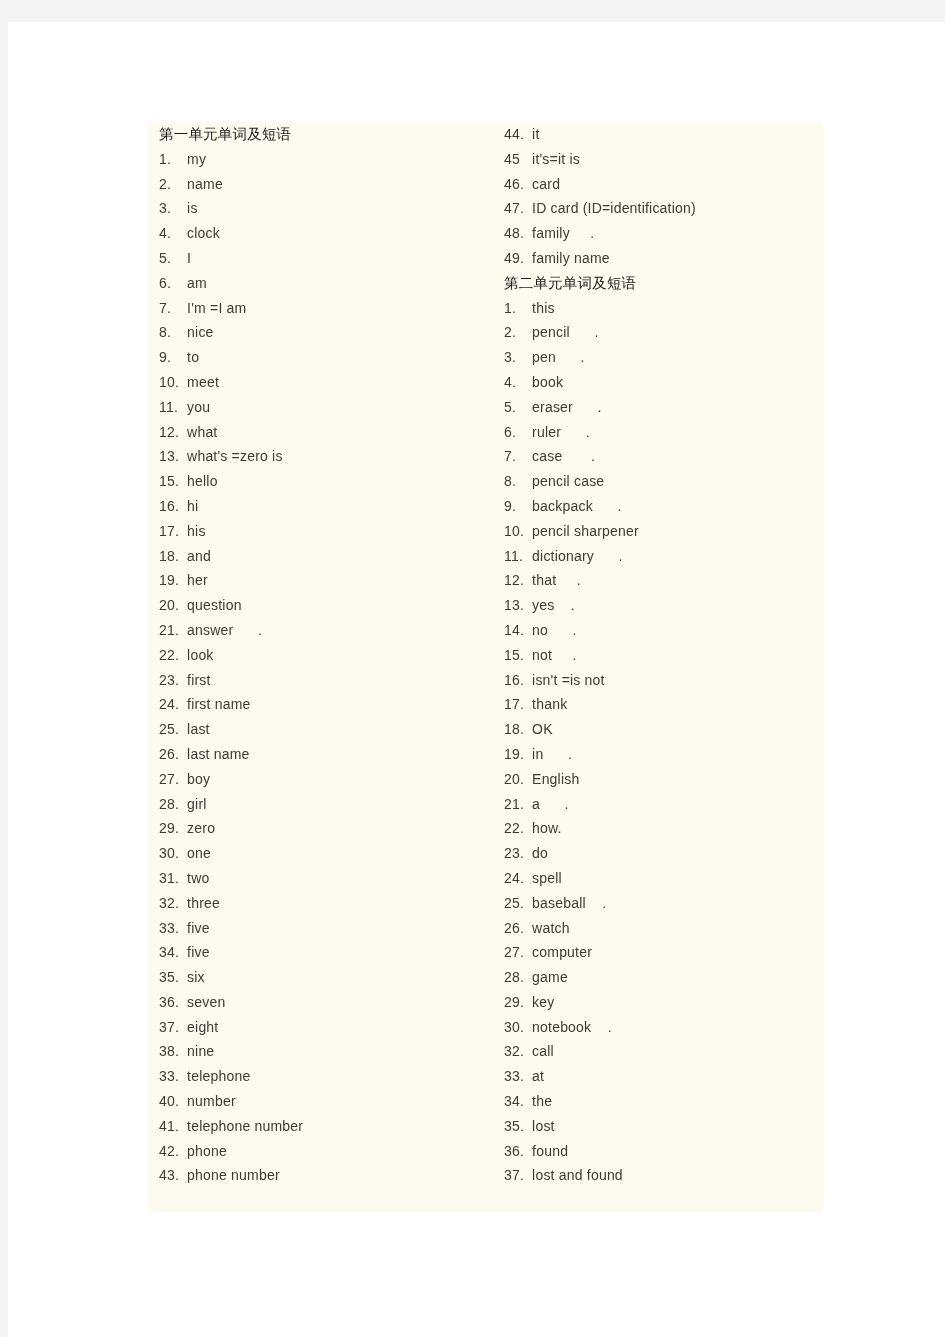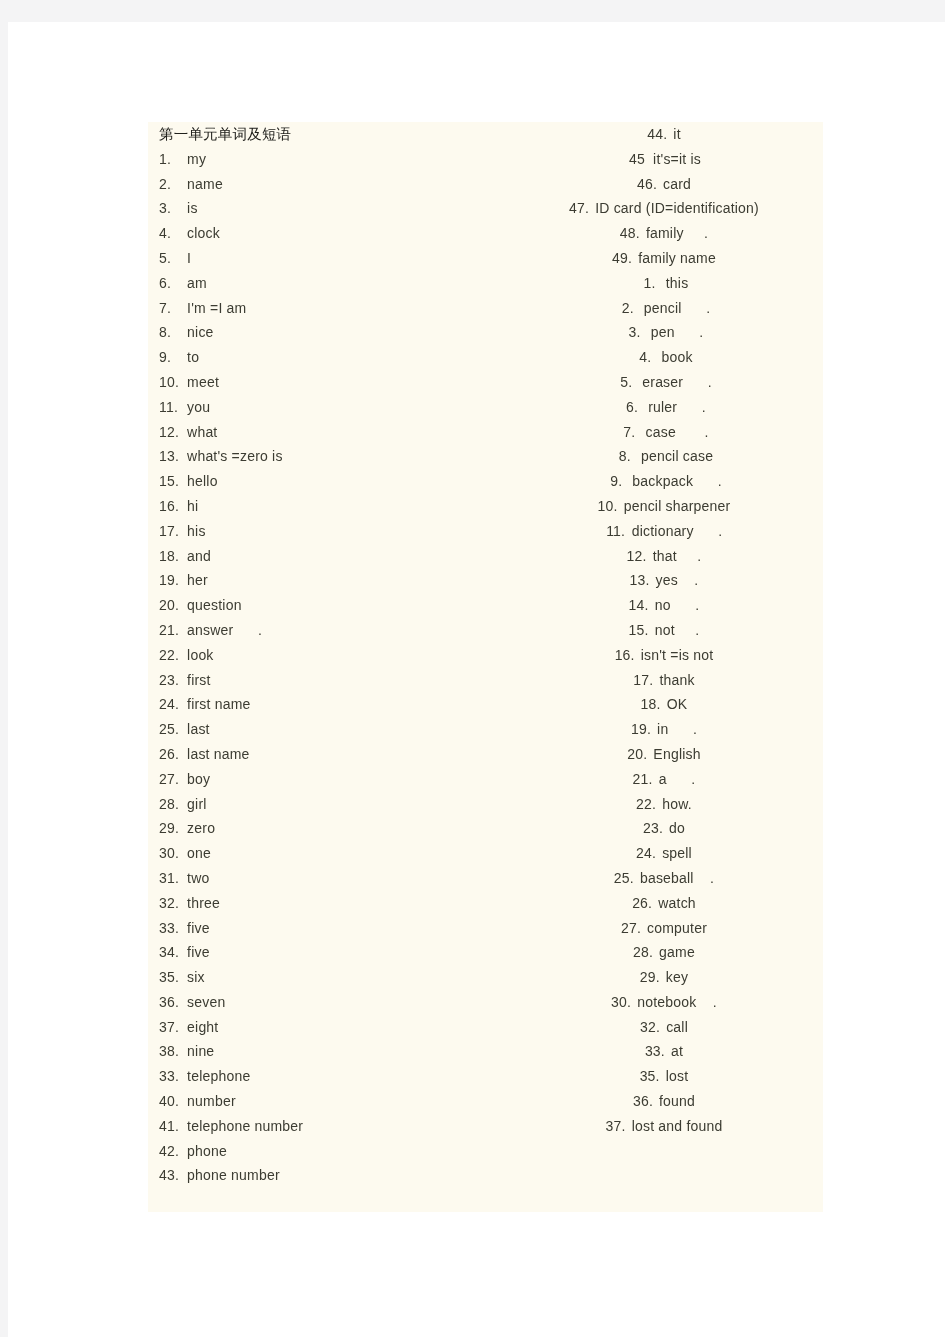--- a/index.html
+++ b/index.html
@@ -44,21 +44,21 @@
     position: absolute;
     left: 0; top: 0;
     width: 100%;
     height: 100%;
   }
   .col {
     position: absolute;
     top: 0;
   }
   .col-left  { left: 11px;  width: 330px; }
-  .col-right { left: 356px; width: 318px; text-align: center; }
+  .col-right { left: 356px; width: 318px; }
 
   .heading {
     font-size: 14.5px;
     line-height: 24.8px;
     color: #20201c;
     white-space: nowrap;
     letter-spacing: 0.2px;
   }
   .entry {
     font-size: 14px;
@@ -136,20 +136,21 @@
 
         <div class="col col-right">
           <div id="right-top-entries">
               <div class="entry"><span class="num">44.</span><span class="term"> it</span></div>
               <div class="entry"><span class="num">45</span><span class="term"> it's=it is</span></div>
               <div class="entry"><span class="num">46.</span><span class="term"> card</span></div>
               <div class="entry"><span class="num">47.</span><span class="term"> ID card (ID=identification)</span></div>
               <div class="entry"><span class="num">48.</span><span class="term"> family</span><span class="tail-dot">     .</span></div>
               <div class="entry"><span class="num">49.</span><span class="term"> family name</span></div>
             </div>
+          <div class="heading">第二单元单词及短语</div>
           <div id="right-entries">
               <div class="entry"><span class="num">1.</span><span class="term"> this</span></div>
               <div class="entry"><span class="num">2.</span><span class="term"> pencil</span><span class="tail-dot">      .</span></div>
               <div class="entry"><span class="num">3.</span><span class="term"> pen</span><span class="tail-dot">      .</span></div>
               <div class="entry"><span class="num">4.</span><span class="term"> book</span></div>
               <div class="entry"><span class="num">5.</span><span class="term"> eraser</span><span class="tail-dot">      .</span></div>
               <div class="entry"><span class="num">6.</span><span class="term"> ruler</span><span class="tail-dot">      .</span></div>
               <div class="entry"><span class="num">7.</span><span class="term"> case</span><span class="tail-dot">       .</span></div>
               <div class="entry"><span class="num">8.</span><span class="term"> pencil case</span></div>
               <div class="entry"><span class="num">9.</span><span class="term"> backpack</span><span class="tail-dot">      .</span></div>
@@ -169,20 +170,21 @@
               <div class="entry"><span class="num">23.</span><span class="term"> do</span></div>
               <div class="entry"><span class="num">24.</span><span class="term"> spell</span></div>
               <div class="entry"><span class="num">25.</span><span class="term"> baseball</span><span class="tail-dot">    .</span></div>
               <div class="entry"><span class="num">26.</span><span class="term"> watch</span></div>
               <div class="entry"><span class="num">27.</span><span class="term"> computer</span></div>
               <div class="entry"><span class="num">28.</span><span class="term"> game</span></div>
               <div class="entry"><span class="num">29.</span><span class="term"> key</span></div>
               <div class="entry"><span class="num">30.</span><span class="term"> notebook</span><span class="tail-dot">    .</span></div>
               <div class="entry"><span class="num">32.</span><span class="term"> call</span></div>
               <div class="entry"><span class="num">33.</span><span class="term"> at</span></div>
+              <div class="entry"><span class="num">34.</span><span class="term"> the</span></div>
               <div class="entry"><span class="num">35.</span><span class="term"> lost</span></div>
               <div class="entry"><span class="num">36.</span><span class="term"> found</span></div>
               <div class="entry"><span class="num">37.</span><span class="term"> lost and found</span></div>
             </div>
         </div>
 
       </div>
     </div>
   </div>
 </div>

